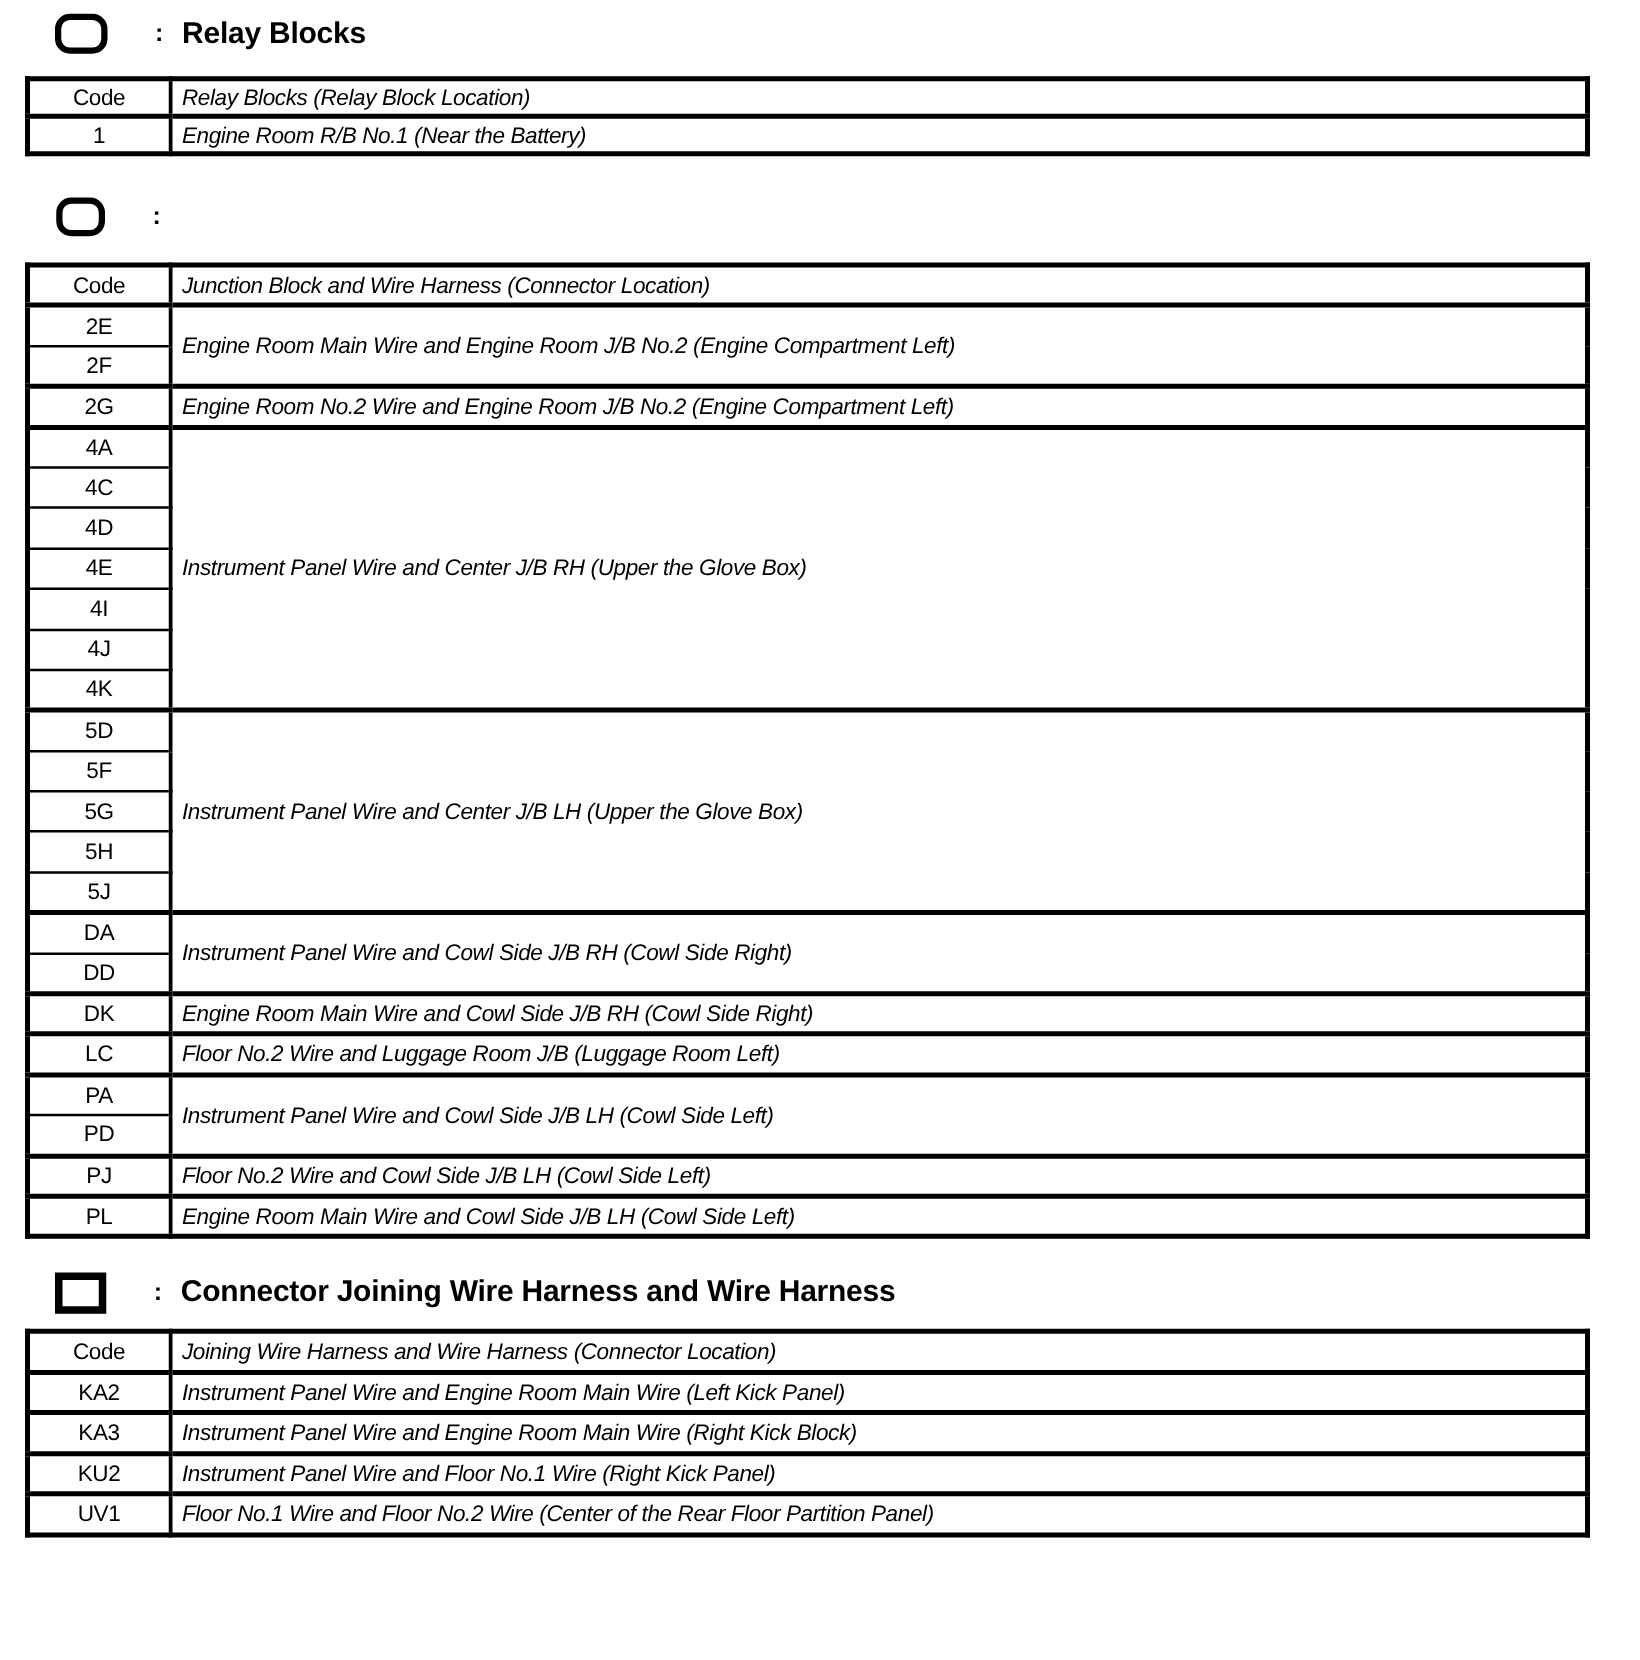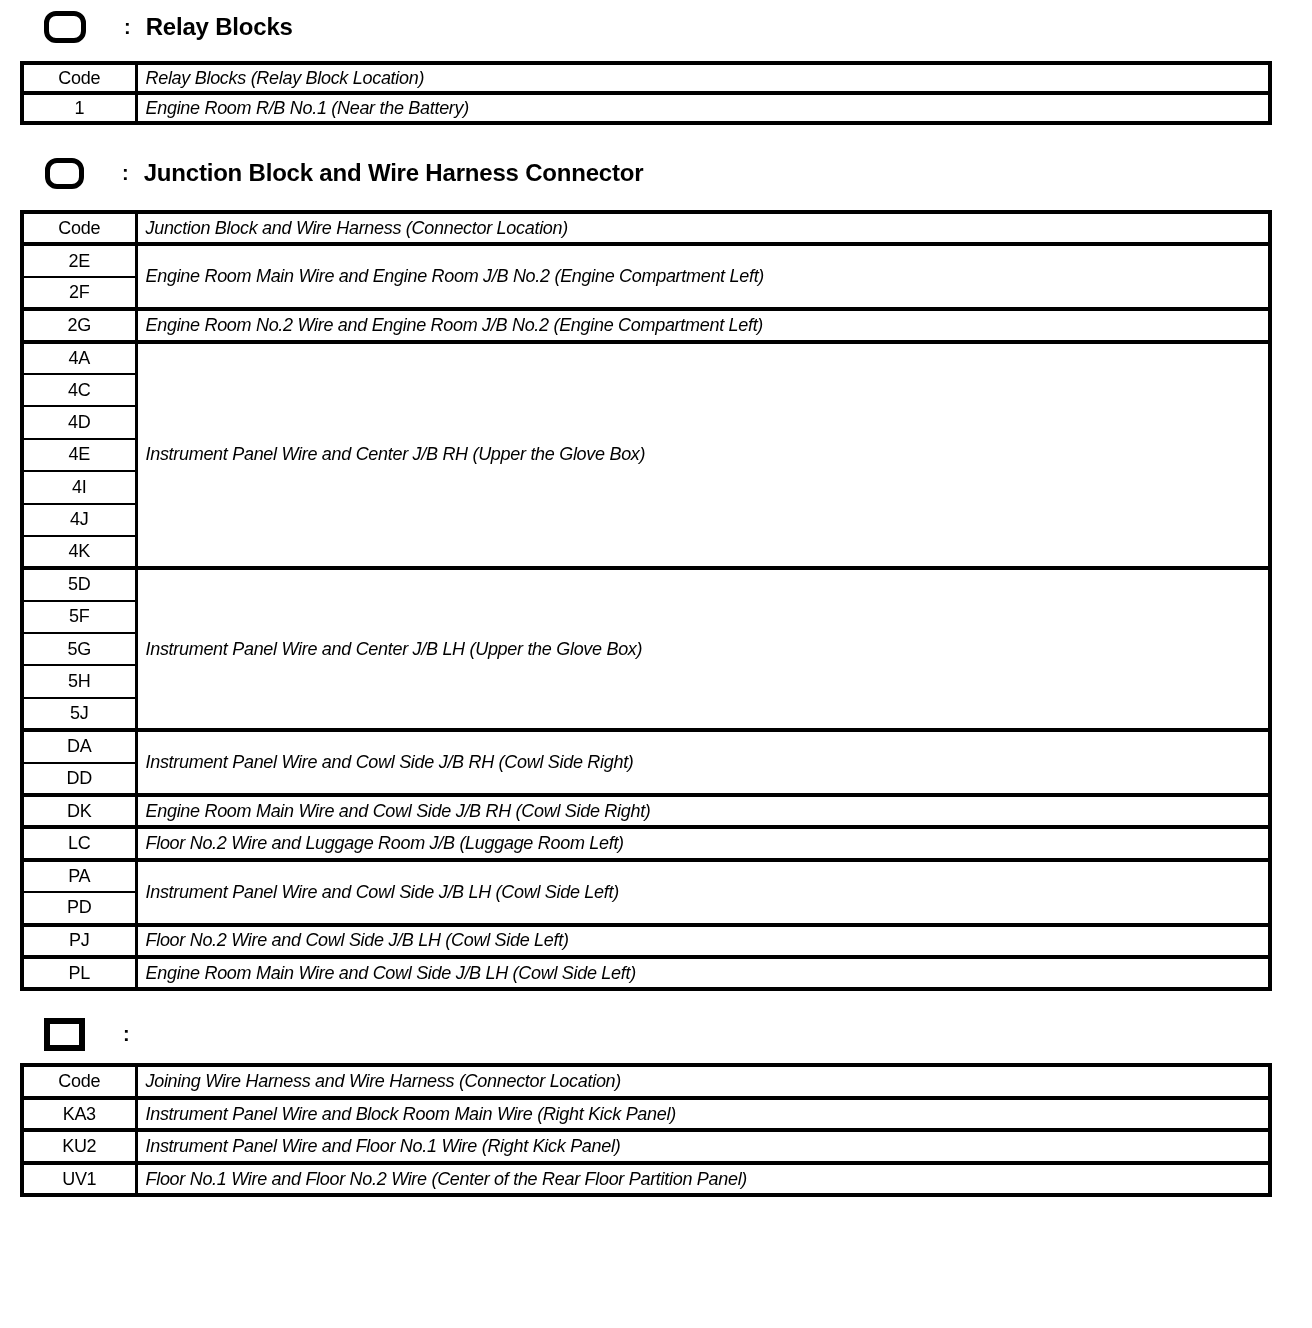--- a/index.html
+++ b/index.html
@@ -101,21 +101,20 @@
         <tr class="group-start">
           <td class="code">1</td>
           <td class="desc" rowspan="1">Engine Room R/B No.1 (Near the Battery)</td>
         </tr>
       </tbody>
   </table>
 
   <div class="section-header sec-2">
     <span class="sym"></span>
     <span class="colon">:</span>
-    <span class="sec-title">Junction Block and Wire Harness Connector</span>
   </div>
   <table class="loc-table tbl-2">
     <thead>
       <tr>
         <th class="code">Code</th>
         <th class="desc">Junction Block and Wire Harness (Connector Location)</th>
       </tr>
     </thead>
     <tbody>
         <tr class="group-start">
@@ -196,32 +195,37 @@
         <tr class="group-start">
           <td class="code">PL</td>
           <td class="desc" rowspan="1">Engine Room Main Wire and Cowl Side J/B LH (Cowl Side Left)</td>
         </tr>
       </tbody>
   </table>
 
   <div class="section-header sec-3">
     <span class="sym"></span>
     <span class="colon">:</span>
+    <span class="sec-title">Connector Joining Wire Harness and Wire Harness</span>
   </div>
   <table class="loc-table tbl-3">
     <thead>
       <tr>
         <th class="code">Code</th>
         <th class="desc">Joining Wire Harness and Wire Harness (Connector Location)</th>
       </tr>
     </thead>
     <tbody>
         <tr class="group-start">
+          <td class="code">KA2</td>
+          <td class="desc" rowspan="1">Instrument Panel Wire and Engine Room Main Wire (Left Kick Panel)</td>
+        </tr>
+        <tr class="group-start">
           <td class="code">KA3</td>
-          <td class="desc" rowspan="1">Instrument Panel Wire and Block Room Main Wire (Right Kick Panel)</td>
+          <td class="desc" rowspan="1">Instrument Panel Wire and Engine Room Main Wire (Right Kick Block)</td>
         </tr>
         <tr class="group-start">
           <td class="code">KU2</td>
           <td class="desc" rowspan="1">Instrument Panel Wire and Floor No.1 Wire (Right Kick Panel)</td>
         </tr>
         <tr class="group-start">
           <td class="code">UV1</td>
           <td class="desc" rowspan="1">Floor No.1 Wire and Floor No.2 Wire (Center of the Rear Floor Partition Panel)</td>
         </tr>
       </tbody>

